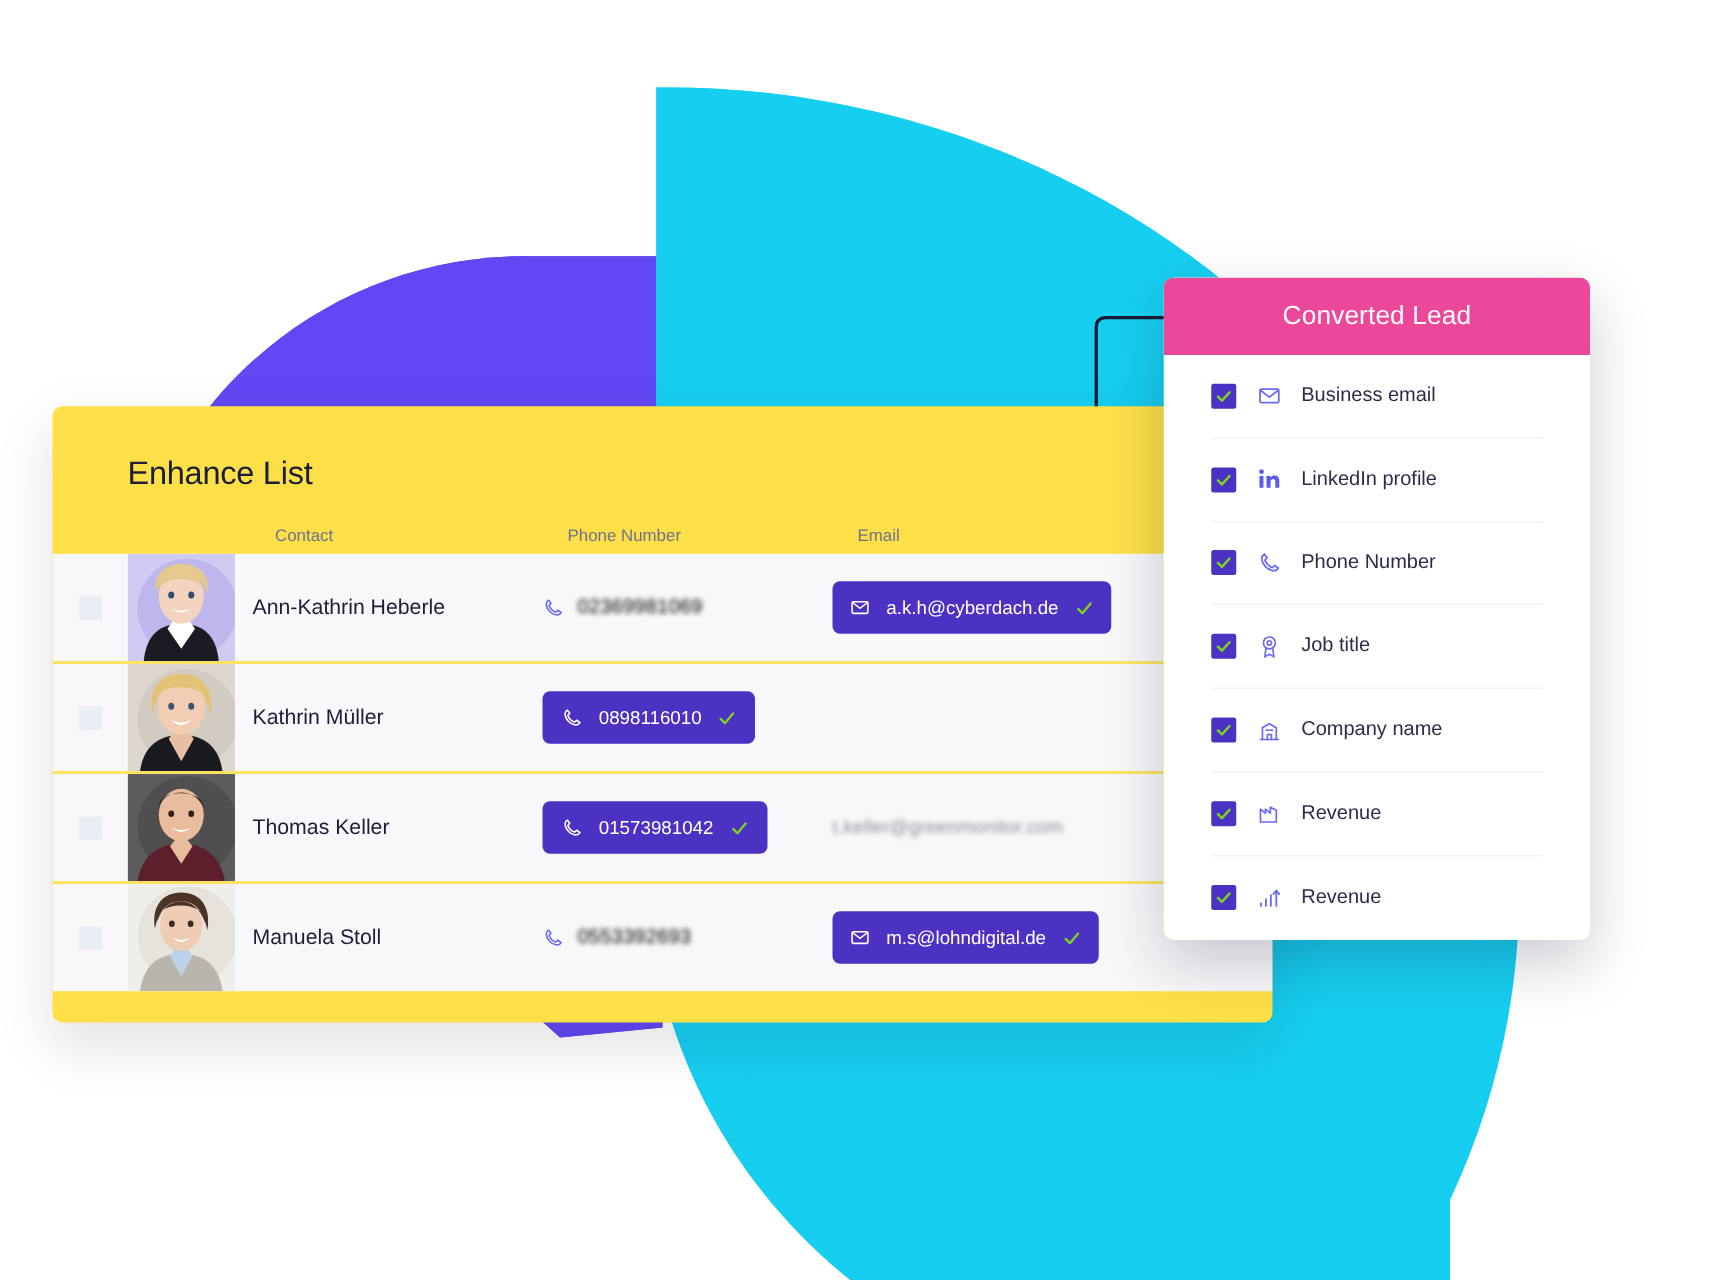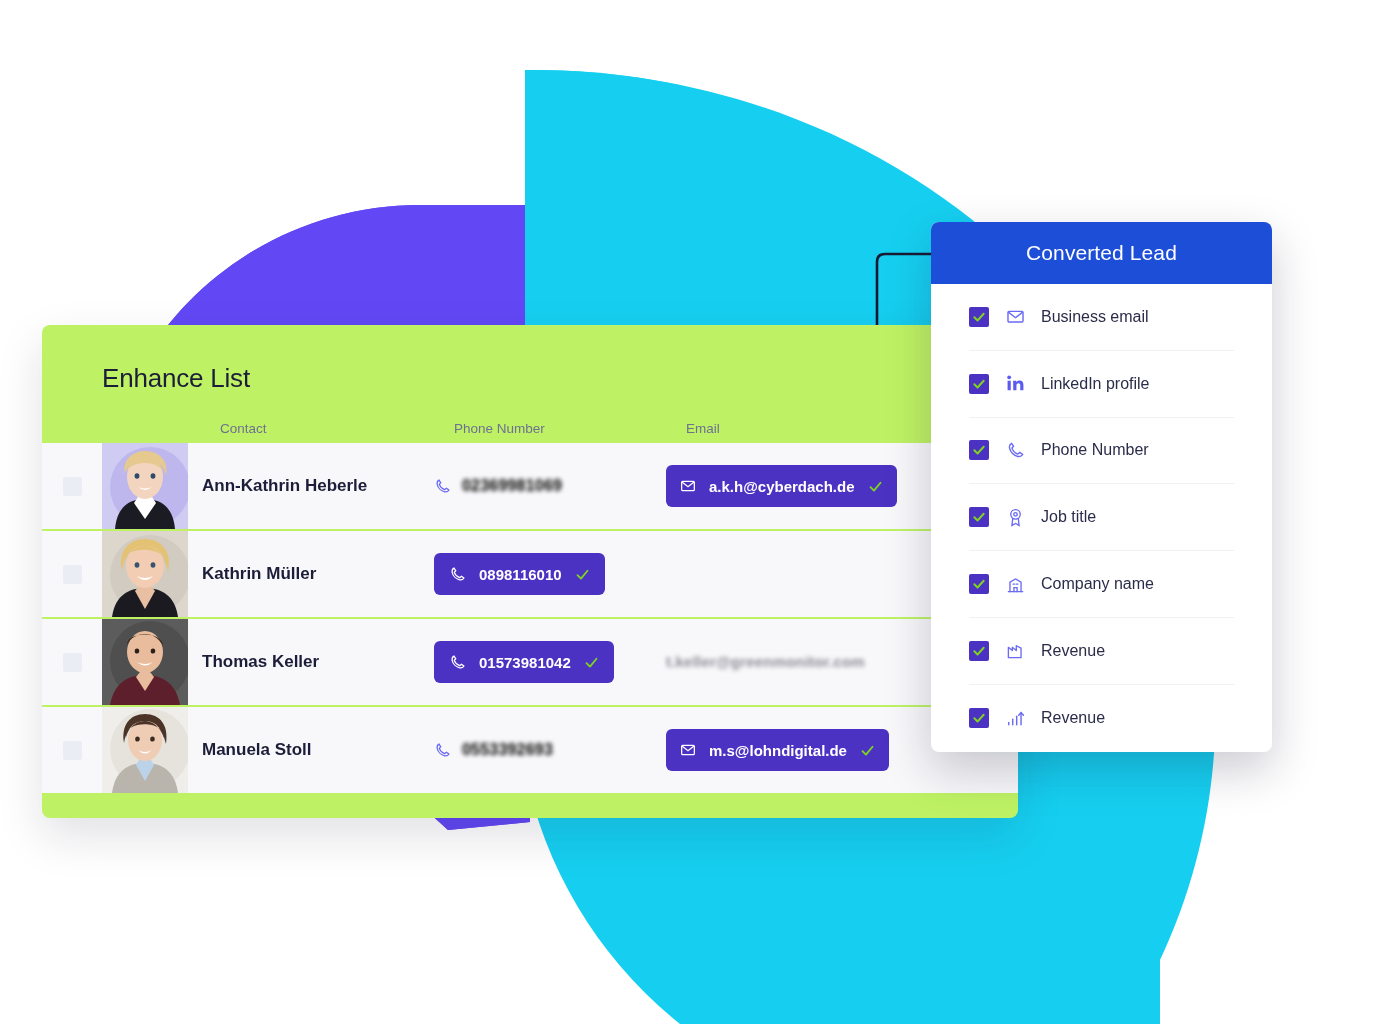--- a/index.html
+++ b/index.html
@@ -13,21 +13,21 @@
 
   
   .bg-layer { position: absolute; inset: 0; overflow: hidden; }
   .bg-layer svg { position: absolute; left: 0; top: 0; }
 
   
   .card {
     position: absolute;
     left: 42px; top: 325px;
     width: 976px; height: 493px;
-    background: #bef264;
+    background: #fde047;
     border-radius: 8px;
     box-shadow: 0 18px 46px rgba(24,25,53,0.13);
     overflow: hidden;
   }
   .card-title {
     position: absolute;
     left: 60px; top: 38px;
     font-size: 26px;
     color: #1c1d38;
     letter-spacing: -0.2px;
@@ -47,21 +47,20 @@
   .col-phone { width: 232px; flex: none; }
   .col-email { width: 250px; flex: none; }
   .col-extra { flex: 1 1 auto; }
 
   .row {
     display: flex; align-items: center;
     height: 86px;
     background: #f8f8fa;
     margin-bottom: 2px;
     position: relative;
-    font-weight: bold;
   }
   .row .col-contact { padding-left: 0; display: flex; align-items: center; }
 
   .chk-cell { width: 60px; flex: none; display: flex; justify-content: center; }
   .row-checkbox {
     width: 19px; height: 19px;
     background: #eaeef4;
     border-radius: 2px;
   }
 
@@ -110,21 +109,21 @@
     position: absolute;
     left: 931px; top: 222px;
     width: 341px; height: 530px;
     border-radius: 8px;
     background: #ffffff;
     box-shadow: 0 18px 46px rgba(24,25,53,0.22);
     overflow: hidden;
   }
   .panel-header {
     height: 62px;
-    background: #1d4ed8;
+    background: #ec4899;
     display: flex; align-items: center; justify-content: center;
   }
   .panel-header h2 {
     color: #ffffff;
     font-size: 21px;
     font-weight: normal;
     letter-spacing: 0.1px;
   }
   .panel-list { padding: 0 38px; }
   .panel-item {

